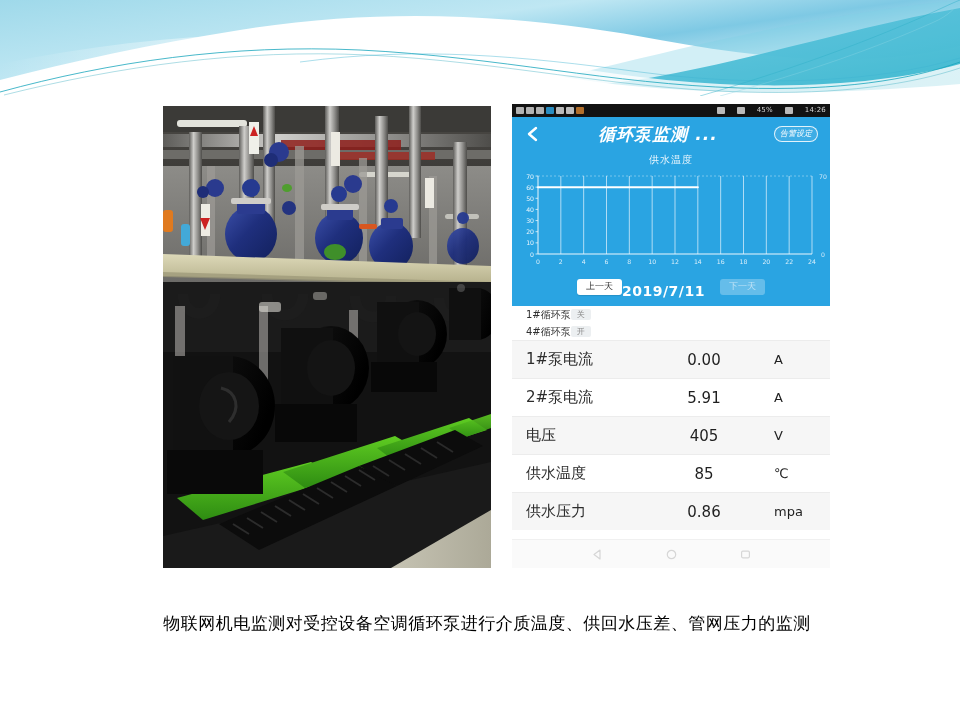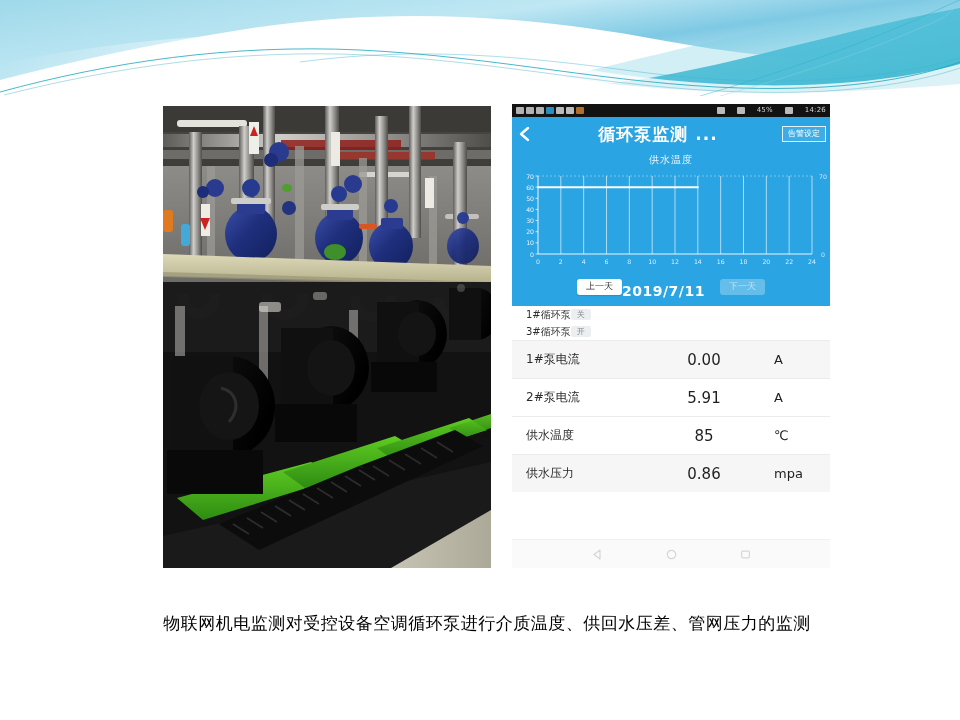--- a/index.html
+++ b/index.html
@@ -38,31 +38,31 @@
   .sb-right{display:flex;align-items:center;gap:12px;}
   .sb-ico{display:inline-block;width:8px;height:7px;background:#cfcfcf;opacity:.85;border-radius:1px;}
   .sb-ico.b1{background:#2fa3e0;}
   .sb-ico.b2{background:#d8d8d8;}
   .sb-ico.b3{background:#cf8030;}
   .sb-ico.b4{background:#dcdcdc;}
   .sb-txt{font-size:7px;color:#d6d6d6;}
 
   .appbar{
     flex:0 0 auto;height:34px;background:#2aa4e2;
-    display:flex;align-items:center;padding:0 4px;position:relative;
+    display:flex;align-items:center;padding:0 12px;position:relative;font-style:italic;
   }
   .back-ico{width:18px;height:18px;flex:0 0 auto;}
   .appbar-title{
     flex:1 1 auto;text-align:center;color:#ffffff;
     font-size:17px;font-weight:bold;letter-spacing:1px;
     white-space:nowrap;overflow:hidden;
   }
   .alarm-btn{
     flex:0 0 auto;border:1px solid rgba(255,255,255,.85);
-    border-radius:0;color:#ffffff;font-size:8px;
+    border-radius:8px;color:#ffffff;font-size:8px;
     padding:3px 5px;line-height:1;white-space:nowrap;
     background:rgba(255,255,255,.10);
   }
 
   .chartpanel{
     flex:0 0 auto;background:#2aa4e2;padding:1px 0 5px 0;position:relative;
   }
   .chart-title{
     text-align:center;color:#eaf6fd;font-size:10px;
     letter-spacing:1px;margin:1px 0 1px 0;
@@ -94,21 +94,21 @@
   .pumprow .lbl{font-size:10px;color:#303030;}
   .badge{
     font-size:8px;color:#8a8a8a;background:#eceff1;
     border-radius:2px;padding:1px 4px;line-height:1.2;min-width:12px;text-align:center;
   }
   .datarow{
     display:flex;align-items:center;height:37px;padding:0 14px;
     border-top:1px solid #ececec;
   }
   .datarow.alt{background:#f6f6f6;}
-  .dr-label{flex:0 0 auto;width:108px;font-size:12px;color:#2c2c2c;}
+  .dr-label{flex:0 0 auto;width:108px;font-size:15px;color:#2c2c2c;}
   .dr-value{flex:1 1 auto;font-size:15px;color:#1f1f1f;text-align:center;}
   .dr-unit{flex:0 0 auto;width:42px;font-size:13px;color:#1f1f1f;text-align:left;}
 
   .navbar{
     flex:0 0 auto;height:28px;background:#fafafa;
     display:flex;align-items:center;justify-content:space-around;
     padding:0 48px;border-top:1px solid #f0f0f0;
   }
   .navbar svg{display:block;}
 
@@ -445,32 +445,37 @@
         <span class="daybtn dim">下一天</span>
       </div>
     </div>
 
     <div class="list" id="list">
         <div class="pumprow">
           <span class="lbl">1#循环泵</span>
           <span class="badge">关</span>
         </div>
         <div class="pumprow">
-          <span class="lbl">3#循环泵</span>
+          <span class="lbl">4#循环泵</span>
           <span class="badge">开</span>
         </div>
         <div class="datarow alt">
           <span class="dr-label">1#泵电流</span>
           <span class="dr-value">0.00</span>
           <span class="dr-unit">A</span>
         </div>
         <div class="datarow">
           <span class="dr-label">2#泵电流</span>
           <span class="dr-value">5.91</span>
           <span class="dr-unit">A</span>
+        </div>
+        <div class="datarow alt">
+          <span class="dr-label">电压</span>
+          <span class="dr-value">405</span>
+          <span class="dr-unit">V</span>
         </div>
         <div class="datarow">
           <span class="dr-label">供水温度</span>
           <span class="dr-value">85</span>
           <span class="dr-unit">℃</span>
         </div>
         <div class="datarow alt">
           <span class="dr-label">供水压力</span>
           <span class="dr-value">0.86</span>
           <span class="dr-unit">mpa</span>

